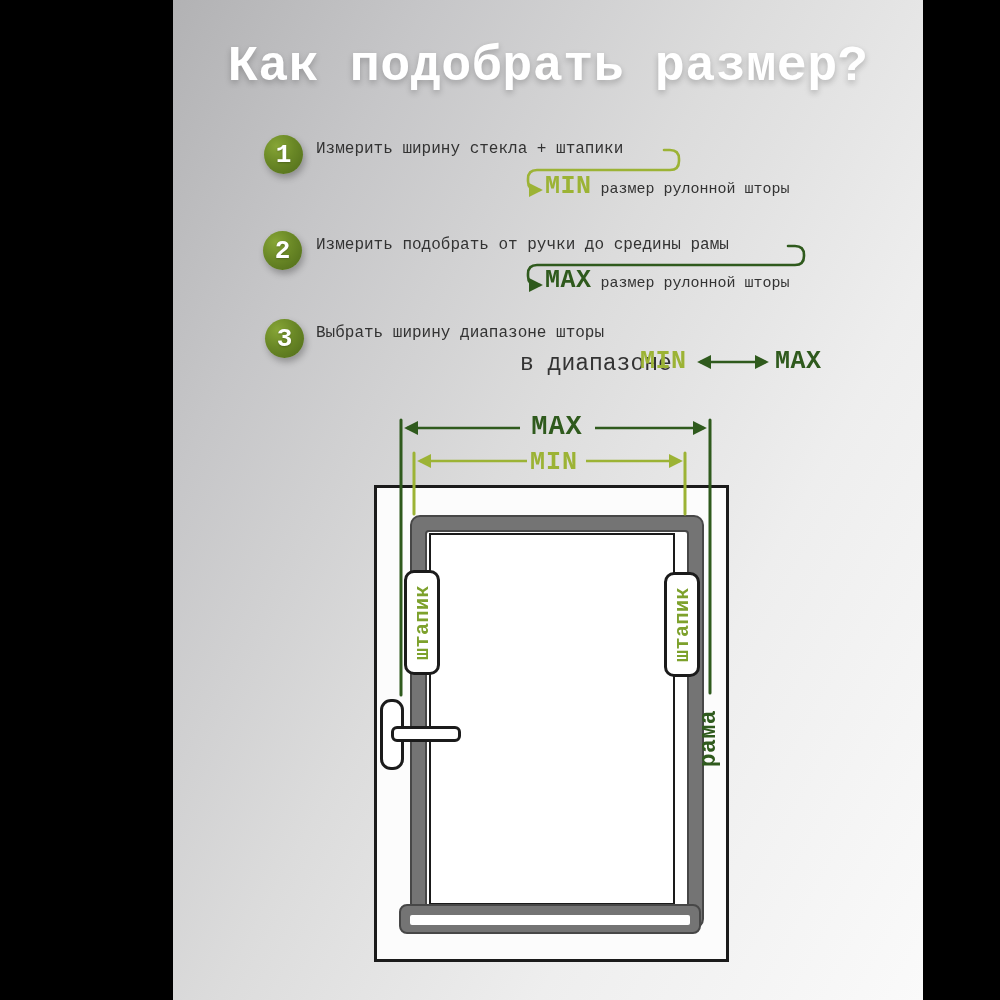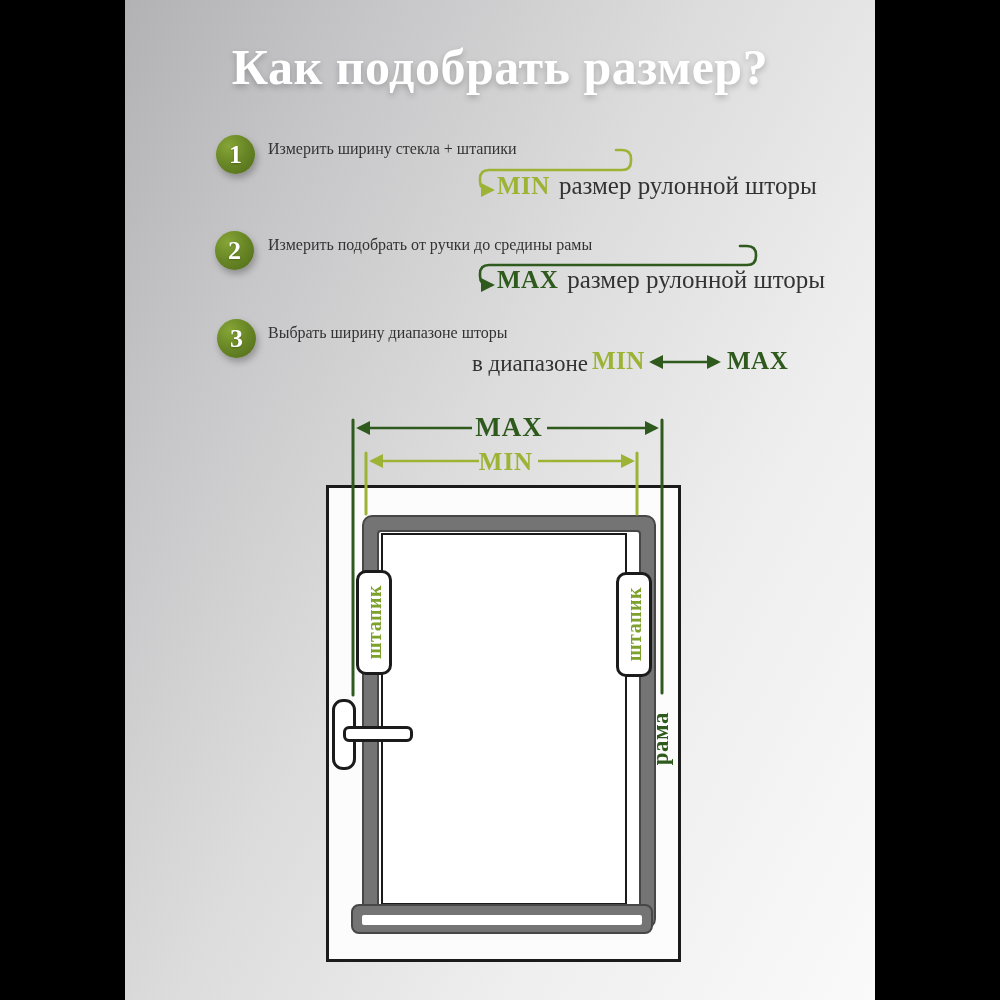--- a/index.html
+++ b/index.html
@@ -1,17 +1,17 @@
 <!DOCTYPE html>
 <html><head>
 <meta charset="utf-8">
 <style>
   html,body{margin:0;padding:0;background:#000;}
   .stage{position:relative;width:950px;height:1000px;overflow:hidden;background:#000;
-         font-family:Liberation Serif, serif;}
+         font-family:Liberation Mono, monospace;margin-left:48px;}
   .pillar{position:absolute;top:0;width:125px;height:1000px;background:#000;}
   .pillar.left{left:0;} .pillar.right{left:875px;}
   .content-bg{position:absolute;left:125px;top:0;width:750px;height:1000px;
     background:linear-gradient(118deg,#b2b2b4 0%,#c6c6c8 20%,#dcdcdc 45%,#eeeeee 70%,#fafafa 100%);}
 
   .page-title{position:absolute;left:125px;top:38px;width:750px;text-align:center;
     font-size:50px;font-weight:700;color:#ffffff;letter-spacing:.5px;
     text-shadow:0 3px 6px rgba(0,0,0,.22);}
 
   .step-badge{position:absolute;width:39px;height:39px;border-radius:50%;
@@ -21,21 +21,21 @@
     color:#fff;font-size:26px;font-weight:700;text-shadow:0 1px 2px rgba(0,0,0,.25);}
   #badge1{left:216px;top:135px;} #badge2{left:215px;top:231px;} #badge3{left:217px;top:319px;}
 
   .step-text{position:absolute;font-size:16px;color:#333;white-space:nowrap;}
   #text1{left:268px;top:140px;} #text2{left:268px;top:236px;} #text3{left:268px;top:324px;}
 
   .result-line{position:absolute;display:flex;align-items:baseline;gap:9px;white-space:nowrap;}
   #result1{left:497px;top:172px;} #result2{left:497px;top:266px;}
   .kw{font-size:25px;font-weight:700;letter-spacing:.5px;}
   .kw.light{color:#9cb335;} .kw.dark{color:#2f5a1d;}
-  .result-rest{font-size:25px;color:#333;}
+  .result-rest{font-size:15px;color:#333;}
 
   #range-prefix{position:absolute;left:472px;top:351px;font-size:23px;color:#333;text-align:right;}
   #range-min{position:absolute;left:592px;top:347px;}
   #range-max{position:absolute;left:727px;top:347px;}
 
   
   .win-frame{position:absolute;left:326px;top:485px;width:355px;height:477px;
     border:3px solid #1b1b1b;background:#fcfcfc;box-sizing:border-box;}
   .win-sash{position:absolute;left:362px;top:515px;width:294px;height:414px;
     background:#747474;border:2px solid #474747;border-radius:10px;box-sizing:border-box;}

